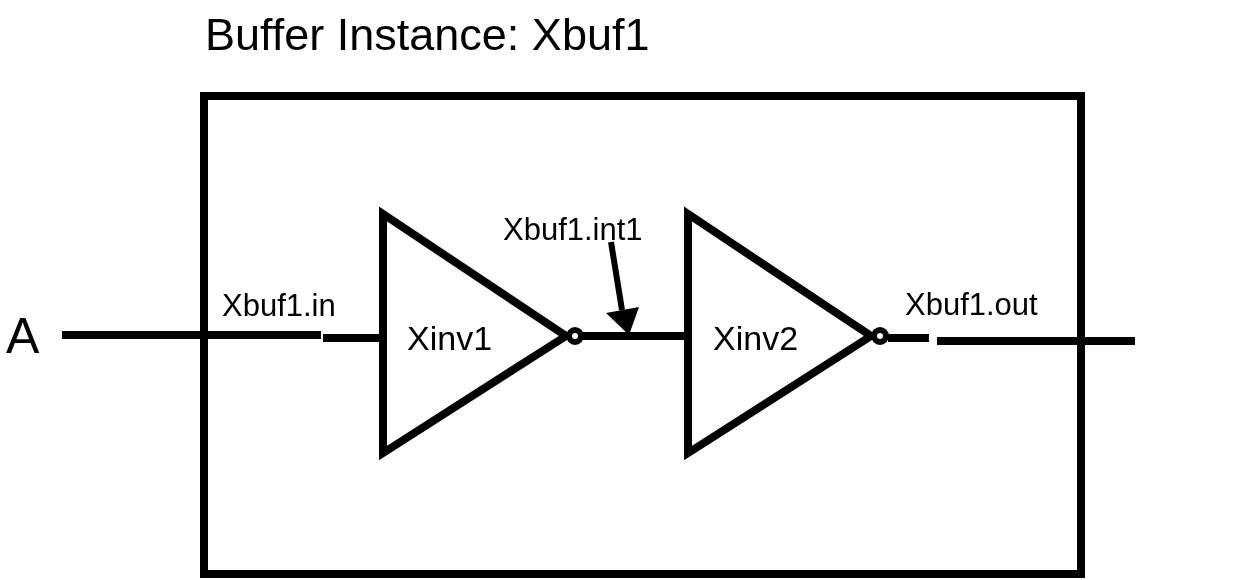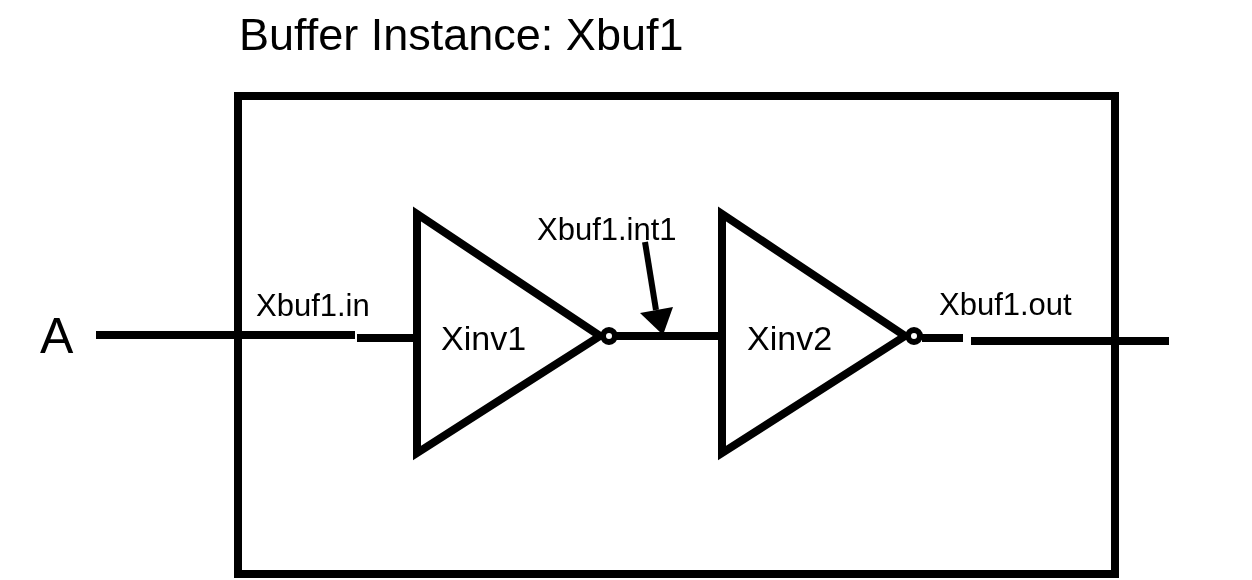--- a/index.html
+++ b/index.html
@@ -7,21 +7,20 @@
     padding: 0;
     background: #ffffff;
   }
   .canvas {
     position: relative;
     width: 1135px;
     height: 580px;
     background: #ffffff;
     overflow: hidden;
     font-family: "Liberation Sans", sans-serif;
-    margin-left: 34px;
   }
   svg { display: block; }
   text {
     font-family: "Liberation Sans", sans-serif;
     fill: #000000;
   }
   .title-text   { font-size: 45px; }
   .pin-text     { font-size: 50px; }
   .net-text     { font-size: 31px; }
   .inst-text    { font-size: 34px; }

